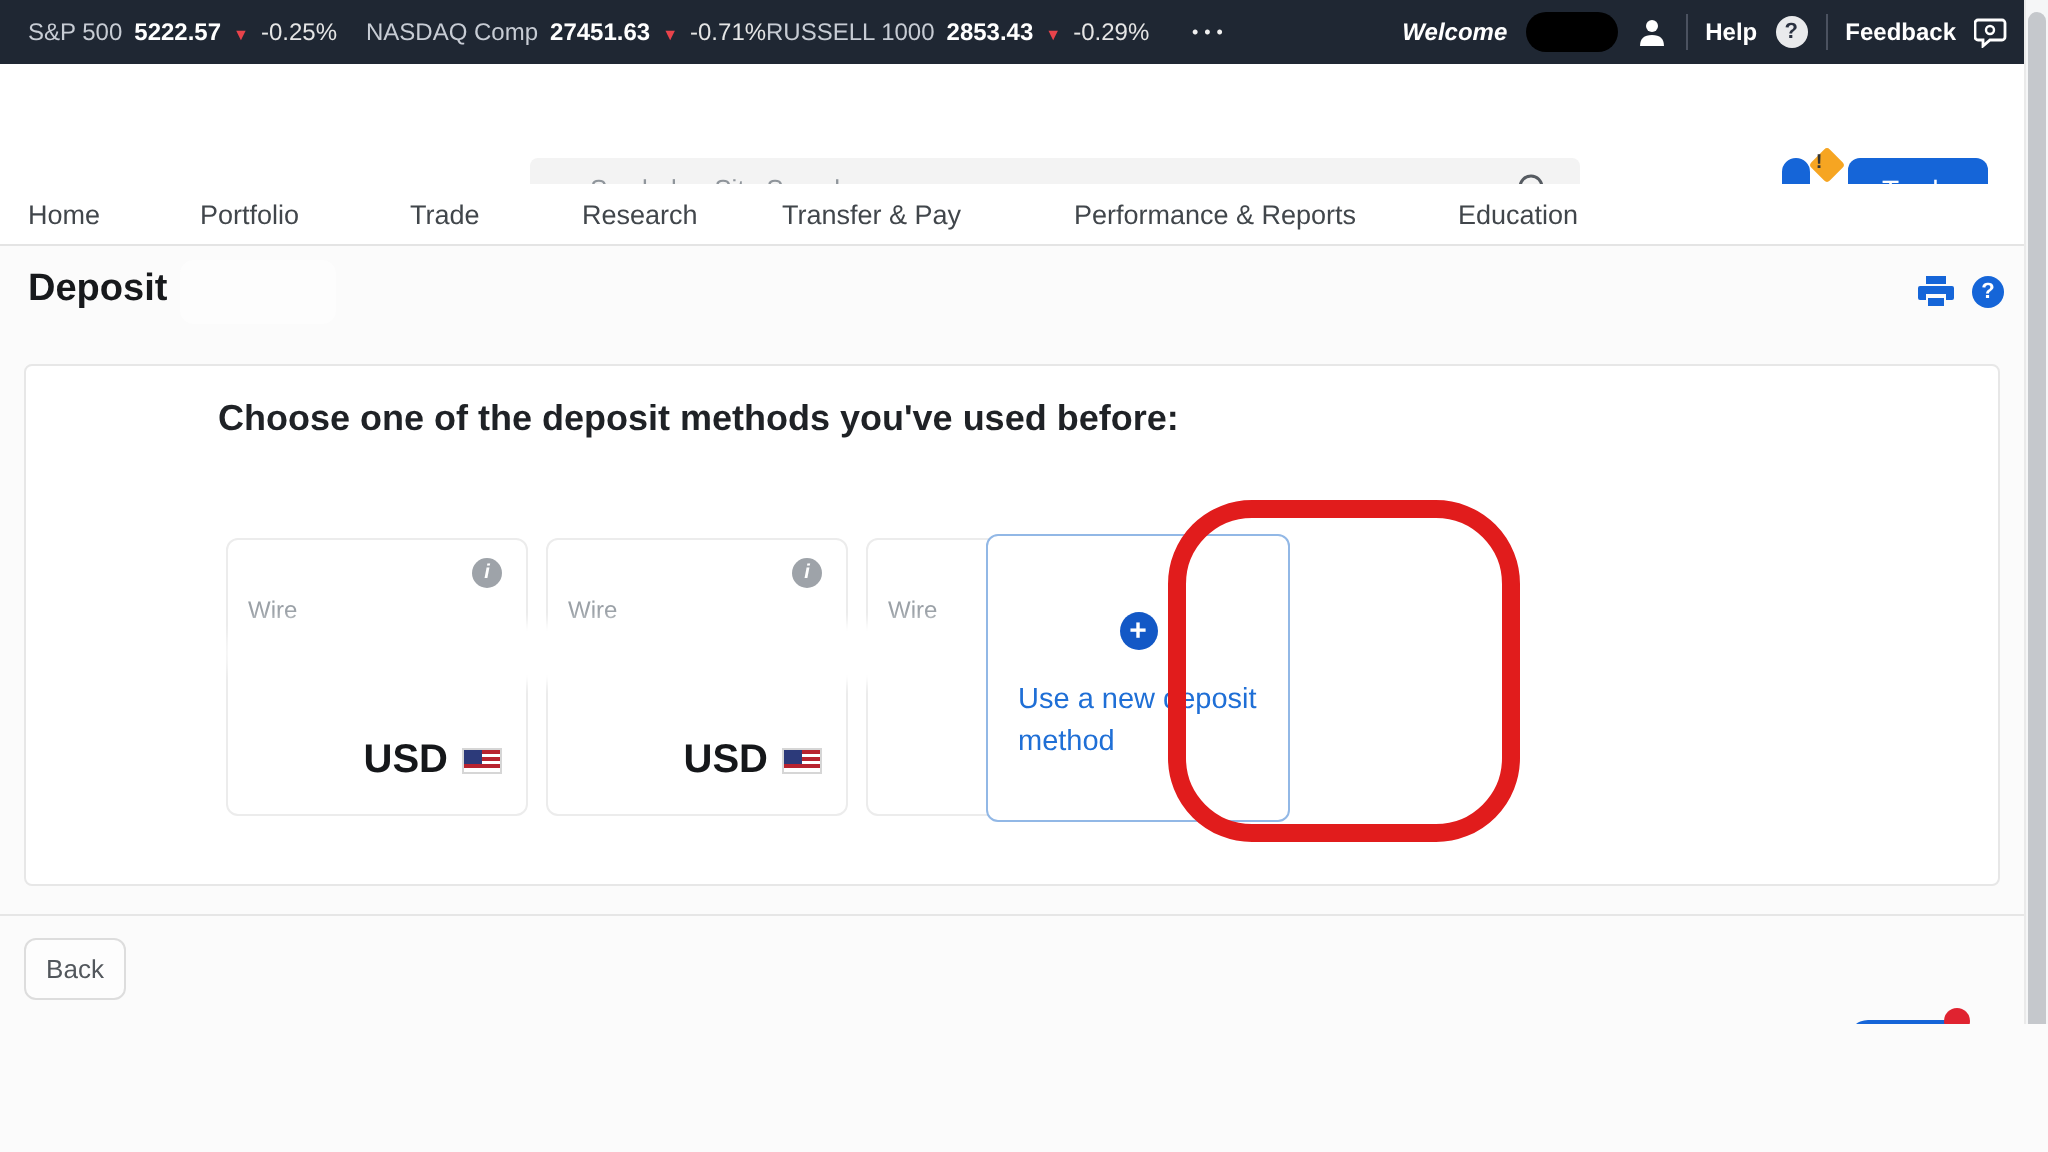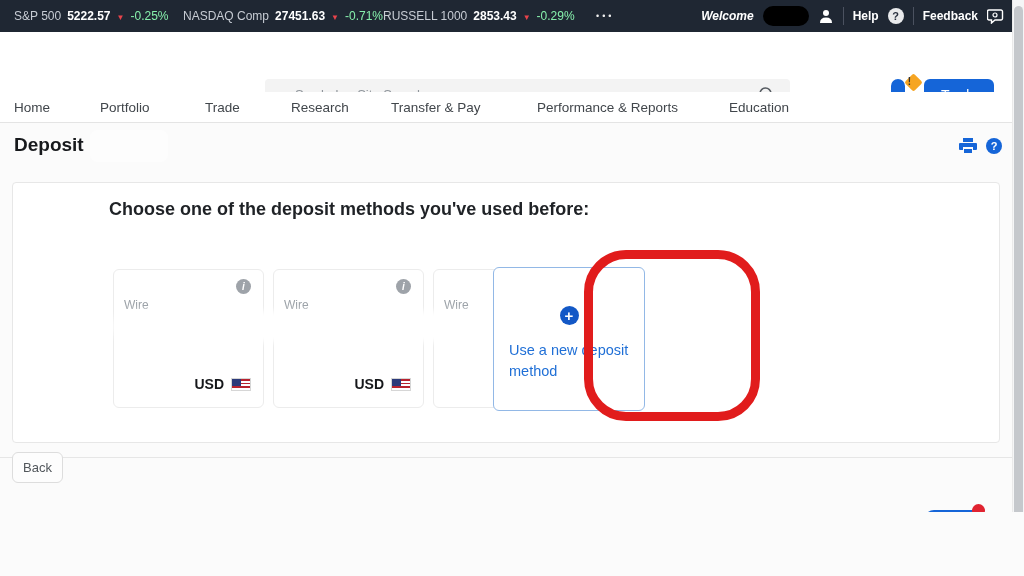--- a/index.html
+++ b/index.html
@@ -6,21 +6,21 @@
   html,body { width:1024px; height:576px; }
   body { font-family:"Liberation Sans", sans-serif; background:#fbfbfb; }
   #screen { position:relative; width:1024px; height:512px; overflow:hidden; background:#fbfbfb; }
 
   
   .topbar { position:absolute; left:0; top:0; width:1024px; height:32px; background:#1f2733; }
   .idx { position:absolute; top:0; height:32px; display:flex; align-items:center; gap:6px; font-size:12px; }
   .idx .lbl { color:#c7ccd4; }
   .idx .val { color:#ffffff; font-weight:bold; }
   .idx .tri { color:#e8434b; font-size:8px; position:relative; top:1px; }
-  .idx .chg { color:#86efac; }
+  .idx .chg { color:#e5e5e5; }
   .more-dots { position:absolute; left:596px; top:0; height:32px; display:flex; align-items:center;
                color:#f0f0f0; font-size:9px; letter-spacing:3px; }
   .top-right { position:absolute; right:20px; top:0; height:32px; display:flex; align-items:center; gap:9px; }
   .welcome-lbl { color:#ffffff; font-size:12px; font-weight:bold;font-style:italic; }
   .name-pill { width:46px; height:20px; background:#000000; border-radius:10px; }
   .vdiv { width:1px; height:18px; background:#4b5260; }
   .tb-link { color:#ffffff; font-size:12px; font-weight:bold; }
   .help-circ { width:16px; height:16px; border-radius:50%; background:#e9eaec; color:#2a3140;
                font-size:11px; font-weight:bold; display:flex; align-items:center; justify-content:center; }
 
@@ -67,21 +67,21 @@
   .card-heading { position:absolute; left:96px; top:16px; font-size:18px; font-weight:bold; color:#1f2226; }
 
   .tile { position:absolute; top:86px; width:151px; height:139px; background:#ffffff;
           border:1px solid #ececec; border-radius:6px; }
   .tile-wire { left:0; }
   .wire-type { position:absolute; left:10px; top:28px; font-size:12px; color:#9ba1a7; }
   .info-circ { position:absolute; right:12px; top:9px; width:15px; height:15px; border-radius:50%;
                background:#9ea3a9; color:#ffffff; font-size:10px; font-weight:bold; font-style:italic;
                display:flex; align-items:center; justify-content:center; }
   .ccy-row { position:absolute; right:12px; bottom:15px; display:flex; align-items:center; gap:7px; }
-  .ccy { font-size:14px; font-weight:bold; color:#15171a; }
+  .ccy { font-size:20px; font-weight:bold; color:#15171a; }
   .usflag { position:relative; width:20px; height:13px; border:1px solid #d6d6d6;
             background:repeating-linear-gradient(180deg,#b8232f 0 1.8px,#ffffff 1.8px 3.6px); }
   .usflag::after { content:""; position:absolute; left:0; top:0; width:9px; height:7px; background:#2c3a7a; }
 
   .tile-new { position:absolute; left:480px; top:84px; width:152px; height:144px; background:#ffffff;
               border:1px solid #92b8e6; border-radius:6px; display:flex; flex-direction:column;
               align-items:center; justify-content:flex-start; padding-top:38px; }
   .plus-circ { width:19px; height:19px; border-radius:50%; background:#1358c6; color:#ffffff;
                font-size:15px; font-weight:bold; display:flex; align-items:center; justify-content:center;
                line-height:1; }
@@ -90,21 +90,21 @@
 
   .redact-strip { position:absolute; left:105px; top:133px; width:420px; height:21px; background:#ffffff;
                   border-radius:10px; box-shadow:0 0 6px 5px #ffffff; }
   .redact-colon { position:absolute; left:523px; top:131px; font-size:12px; color:#9fb4d8; }
 
   .red-annotation { position:absolute; left:571px; top:67px; width:176px; height:171px;
                     border:9px solid #e11c1c; border-radius:42px; }
 
   
   .page-divider { position:absolute; left:0; top:457px; width:1012px; height:1px; background:#e6e6e6; }
-  .back-btn { position:absolute; left:12px; top:452px; width:51px; height:31px; background:#fdfdfd;
+  .back-btn { position:absolute; left:12px; top:469px; width:51px; height:31px; background:#fdfdfd;
               border:1px solid #dddddd; border-radius:6px; color:#52575c; font-size:13px;
               font-family:"Liberation Sans", sans-serif; }
 
   
   .chat-widget { position:absolute; left:924px; top:504px; width:64px; height:58px; }
   .chat-bubble { position:absolute; left:0; top:6px; width:58px; height:44px; background:#1565d8;
                  border-radius:10px; box-shadow:0 10px 7px -4px rgba(60,60,60,0.35); }
   .chat-bubble::after { content:""; position:absolute; left:6px; bottom:-9px; width:0; height:0;
                  border-left:4px solid transparent; border-right:10px solid transparent;
                  border-top:11px solid #1565d8; }

